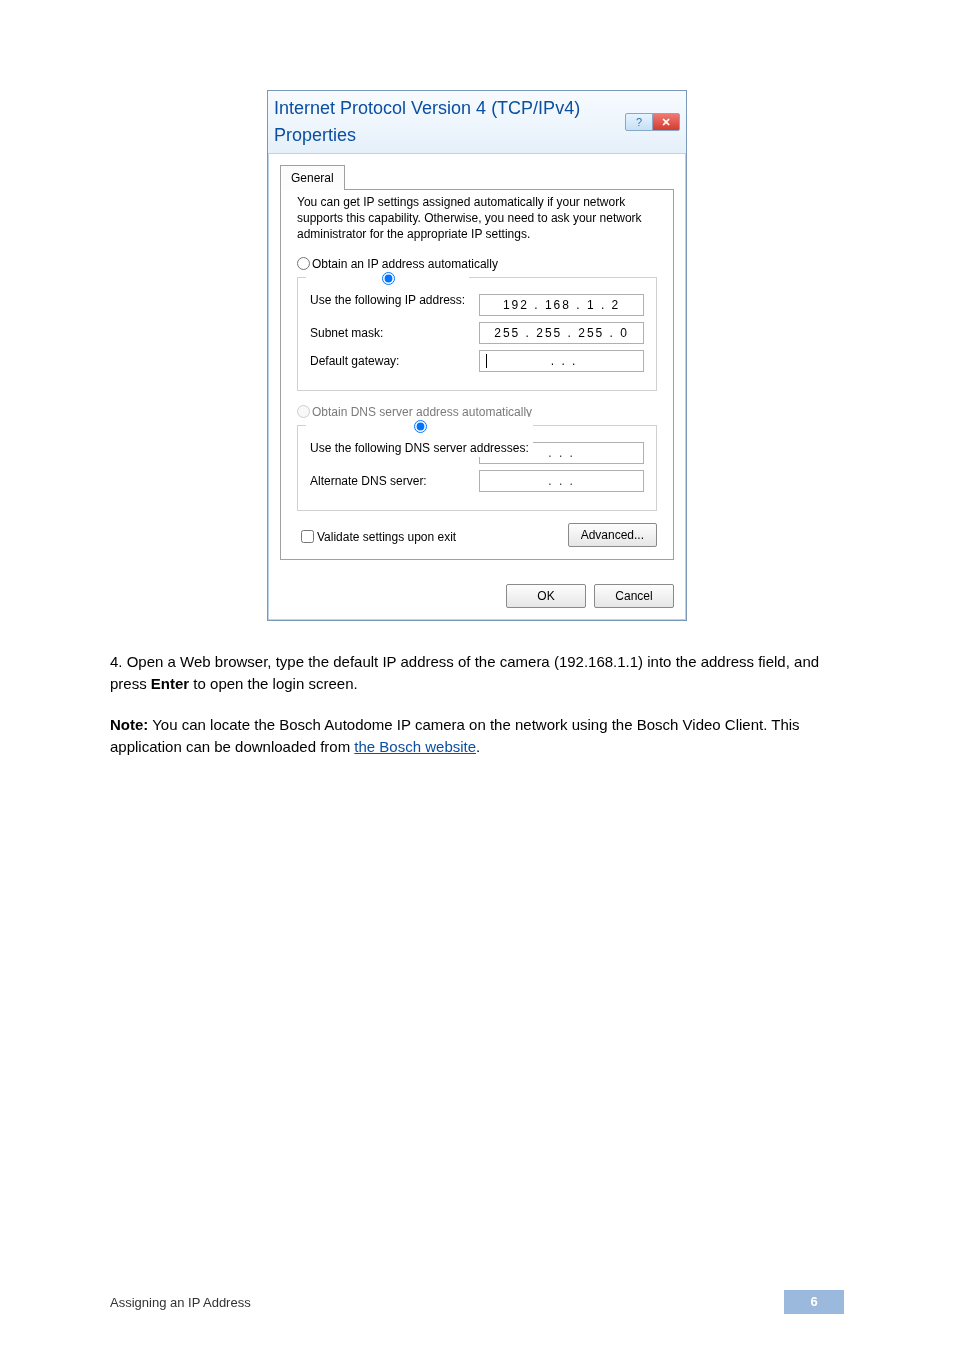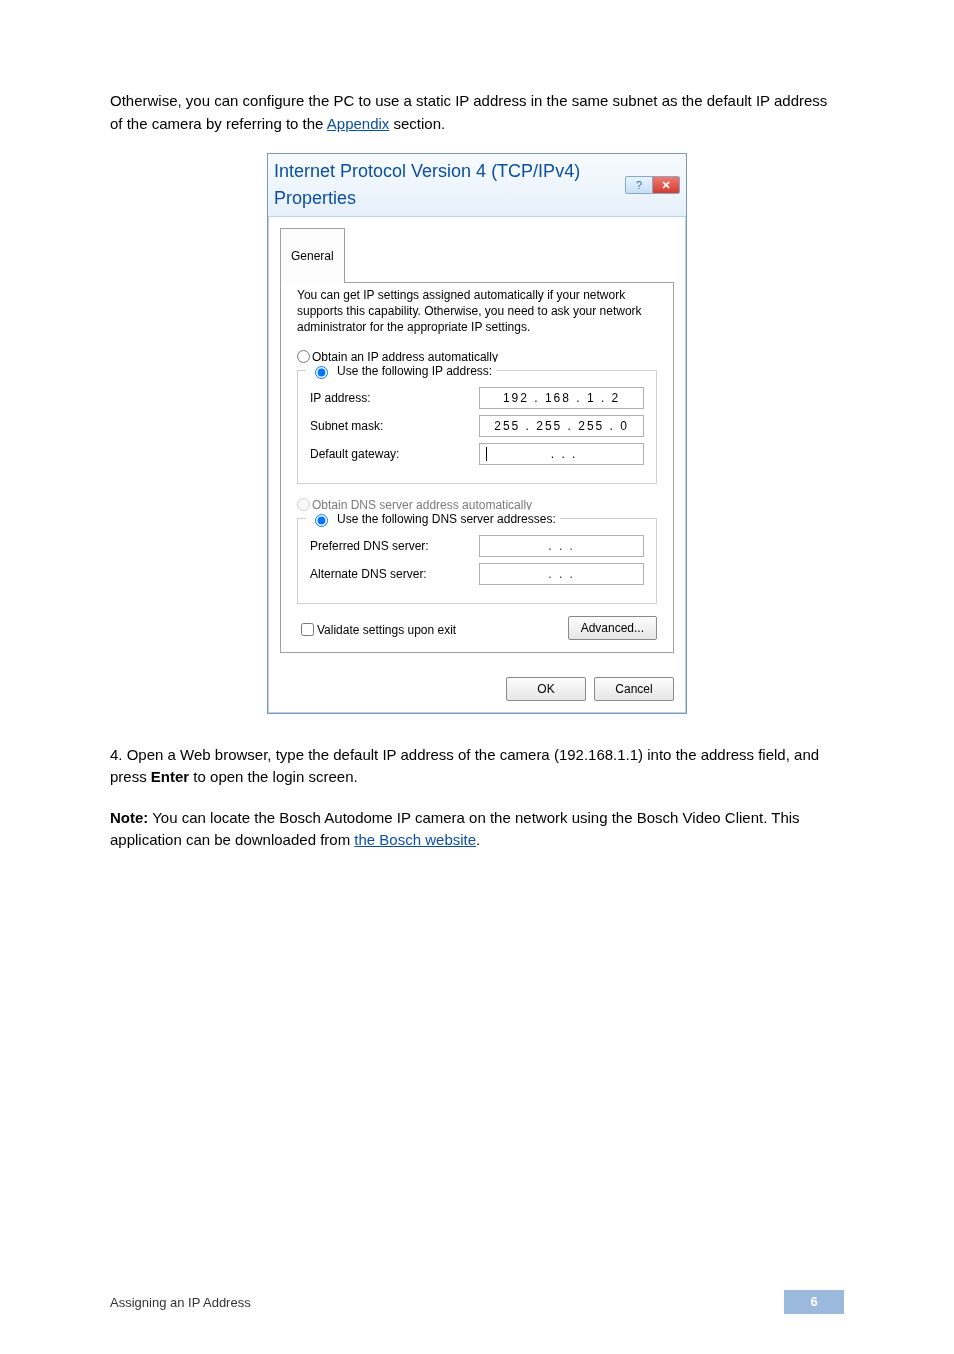--- a/index.html
+++ b/index.html
@@ -65,21 +65,21 @@
     font-weight: 700;
   }
   .dialog-body {
     padding: 10px 12px 14px 12px;
   }
   .tabs {
     display: flex;
     margin-bottom: 0;
   }
   .tab {
-    padding: 18px 10px;
+    padding: 3px 10px;
     border: 1px solid #a0a0a0;
     border-bottom: none;
     background: #fcfcfc;
     font-size: 12px;
     position: relative;
     top: 1px;
     z-index: 2;
   }
   .tabpanel {
     border: 1px solid #a0a0a0;
@@ -100,20 +100,21 @@
     margin: 0 0 12px 0;
     position: relative;
   }
   .group > .legend {
     position: absolute;
     top: -9px; left: 8px;
     background: #fff;
     padding: 0 4px;
     display: flex; align-items: center; gap: 6px;
     font-size: 12px;
+    flex-direction: column;
   }
   .field-row {
     display: flex;
     align-items: center;
     margin: 6px 0;
   }
   .field-label {
     width: 175px;
     font-size: 12px;
   }
@@ -179,23 +180,20 @@
     color: #fff;
     text-align: center;
     line-height: 24px;
     font-weight: 600;
   }
 </style>
 </head>
 <body>
 
 <div class="page">
-  <p class="para">
-    <span>Otherwise, you can configure the PC to use a static IP address in the same subnet as the default IP address of the camera by referring to the </span><span class="link">Appendix</span><span> section.</span>
-  </p>
 
   <div class="dialog">
     <div class="titlebar">
       <span class="title">Internet Protocol Version 4 (TCP/IPv4) Properties</span>
       <span class="buttons">
         <span class="tb-btn help">?</span>
         <span class="tb-btn close">✕</span>
       </span>
     </div>
     <div class="dialog-body">

